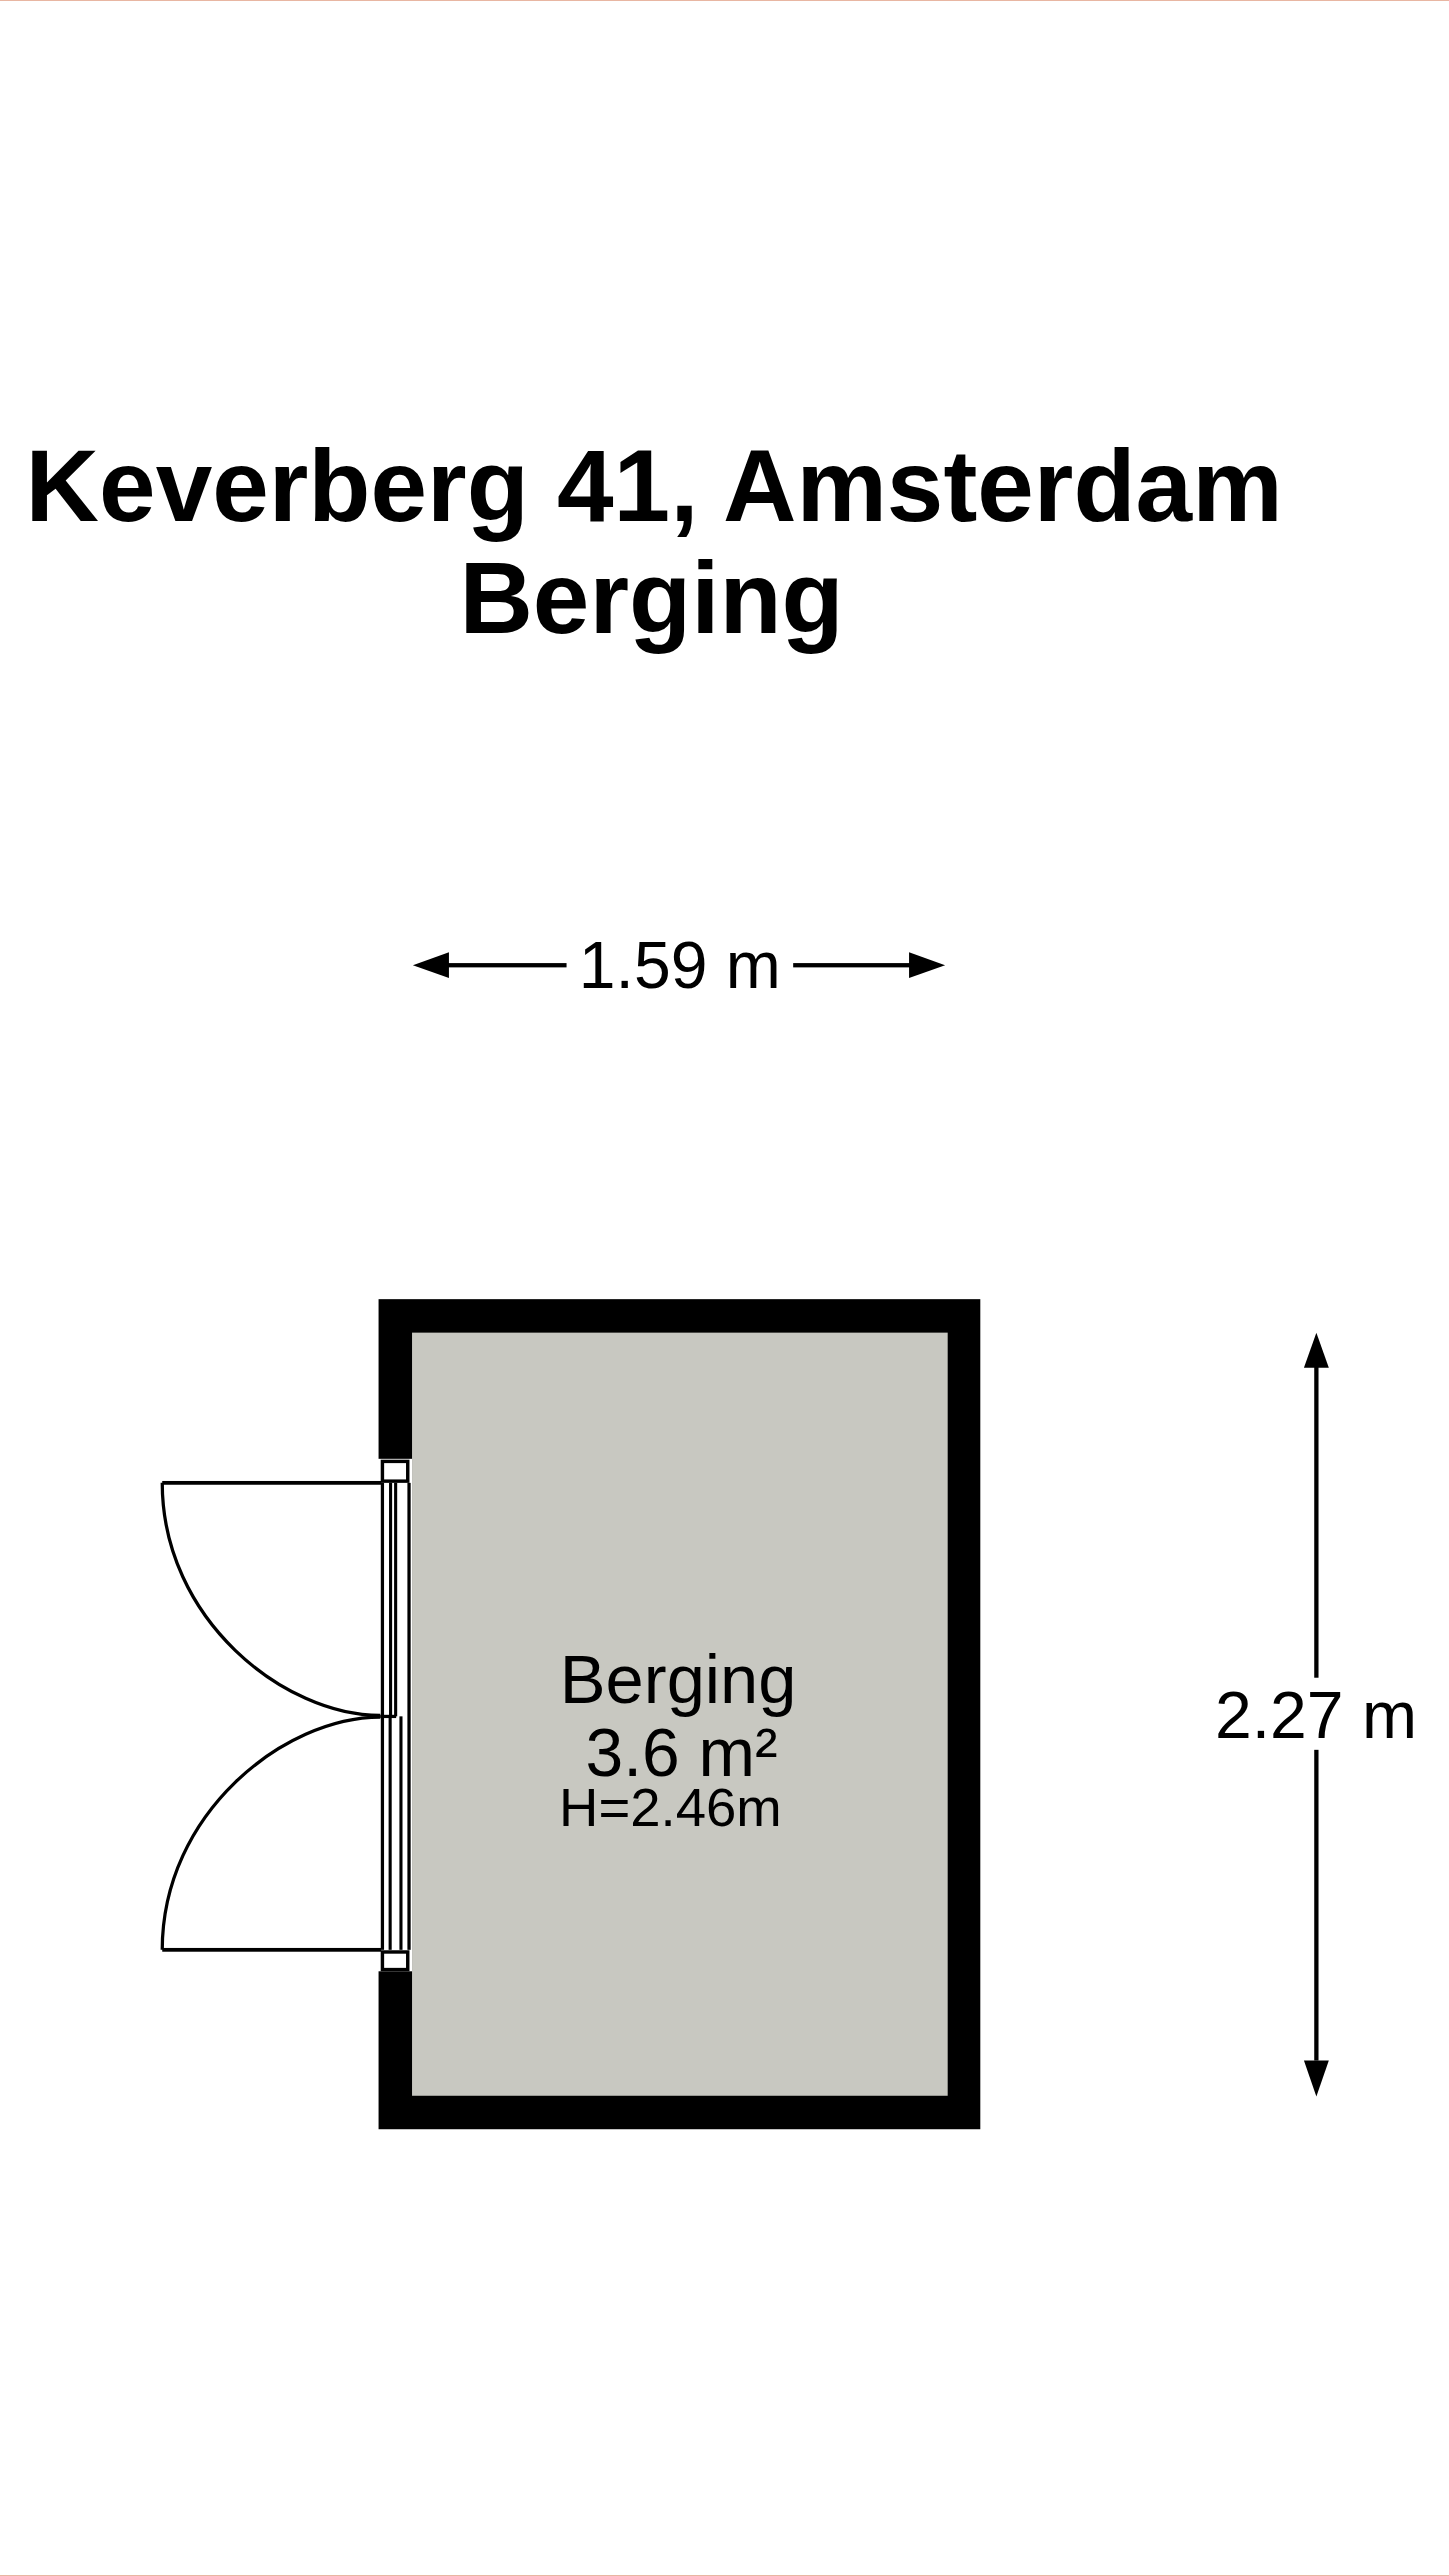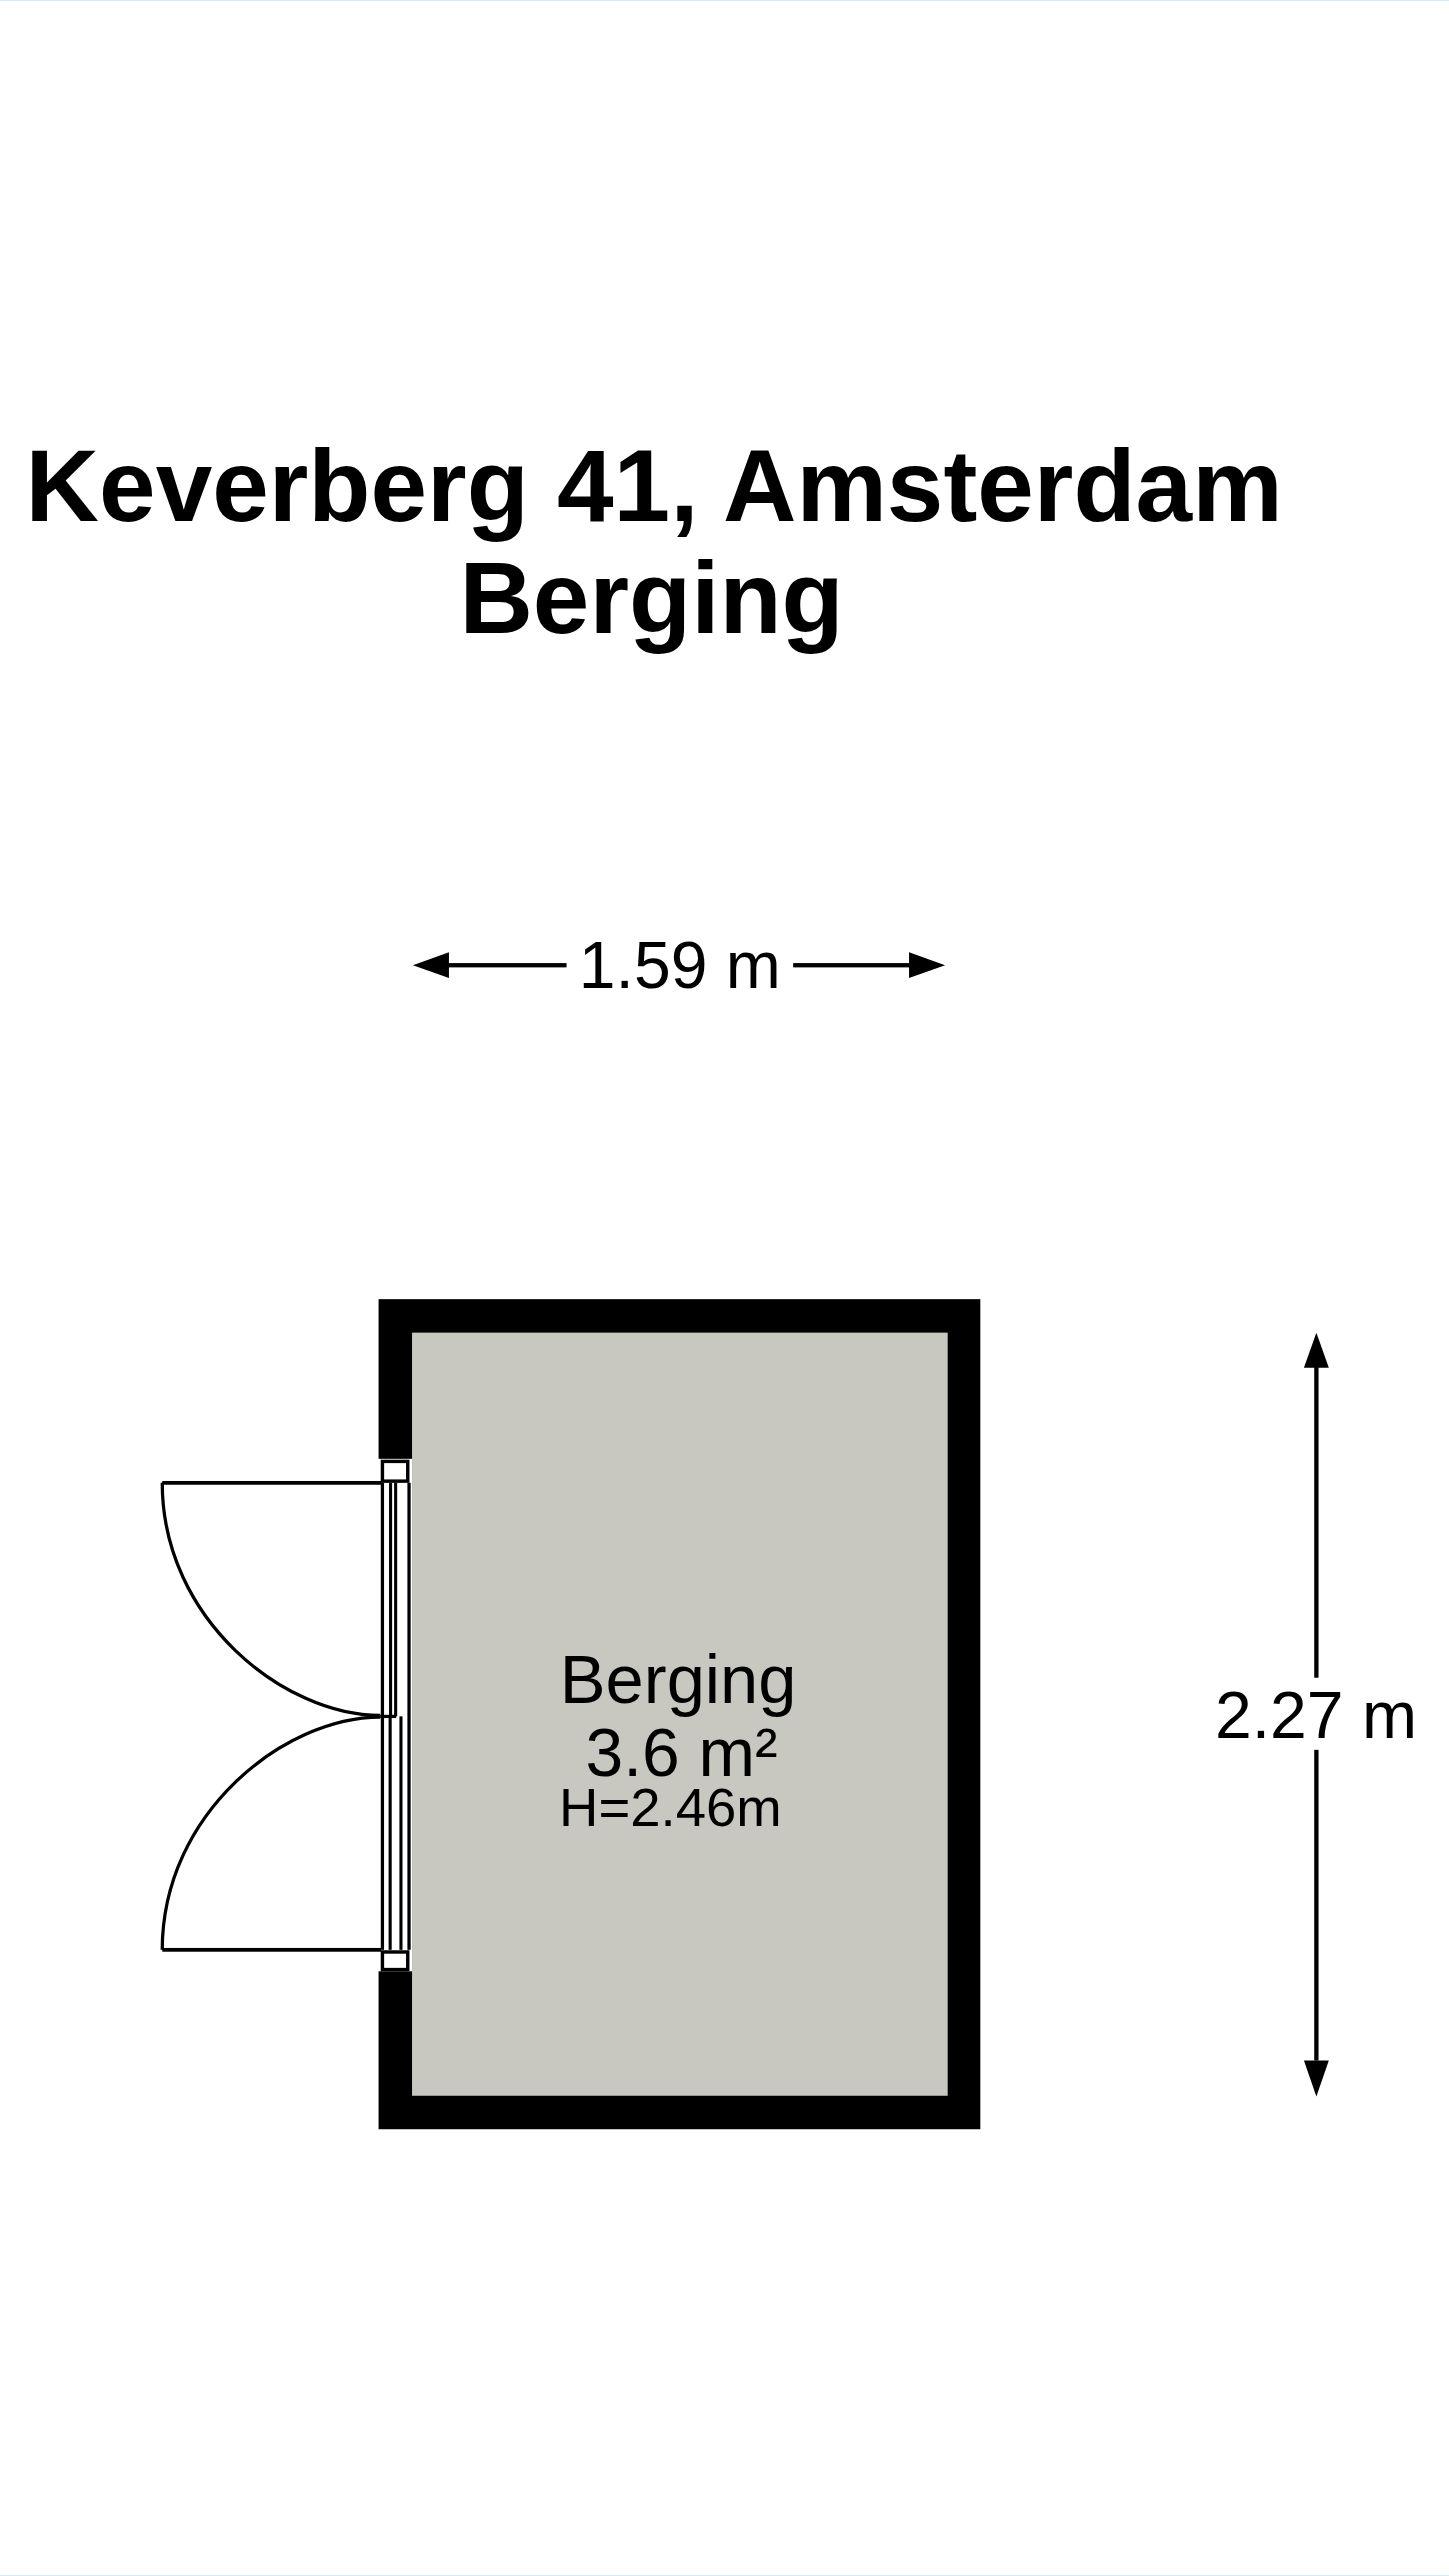--- a/index.html
+++ b/index.html
@@ -1,16 +1,16 @@
 <!DOCTYPE html>
 <html style="font-size:13.7px"><head>
 <meta charset="utf-8">
 <style>
   html,body{margin:0;padding:0;background:#ffffff;}
-  .page{position:relative;width:1449px;height:2576px;background:#7dd3fc;overflow:hidden;
+  .page{position:relative;width:1449px;height:2576px;background:#c2410c;overflow:hidden;
         font-family:"Liberation Sans", sans-serif;}
 </style>
 </head>
 <body>
 <div class="page">
 <svg width="1449" height="2576" viewBox="0 0 1688 3000" xmlns="http://www.w3.org/2000/svg">
 
   <rect x="0" y="0" width="1688" height="3000" fill="#ffffff"></rect>
 
   <text x="762" y="606" font-family="Liberation Sans, sans-serif" font-size="118.5" font-weight="bold" fill="#000000" text-anchor="middle">Keverberg 41, Amsterdam</text>

